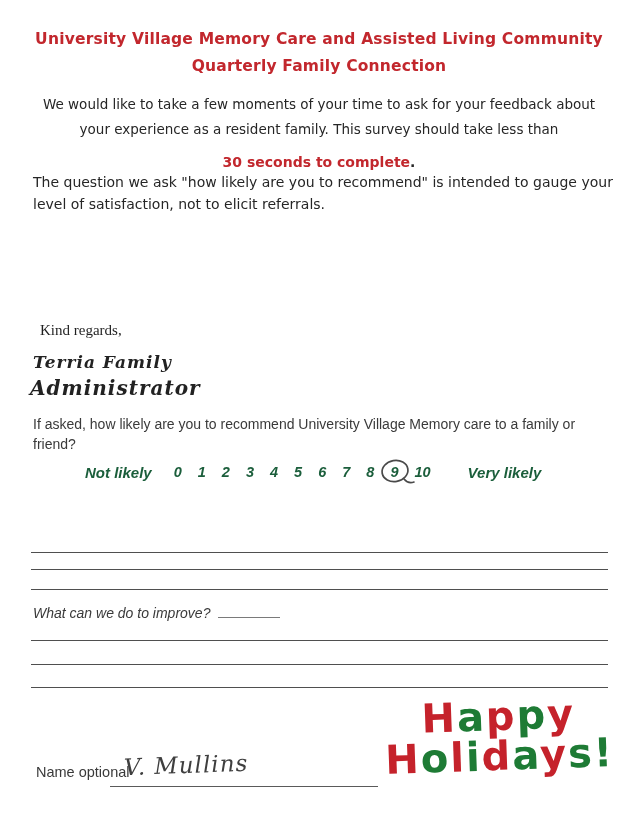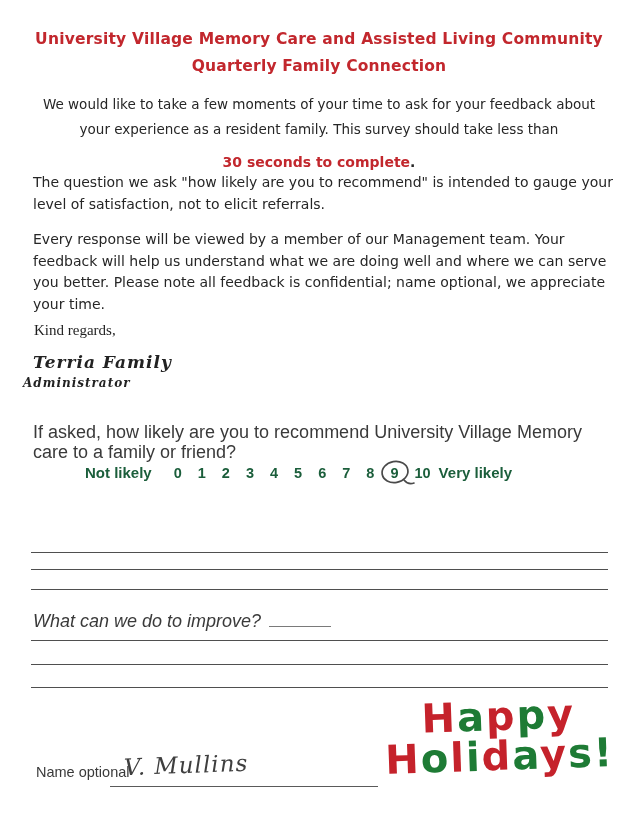--- a/index.html
+++ b/index.html
@@ -37,43 +37,44 @@
   }
   .deadline .period{color:#262626;}
 
   
   .para{
     position:absolute;left:33px;width:582px;
     font-size:14px;line-height:21.5px;color:#262626;
   }
   .p-gauge{top:172px;}
   .p-response{top:229px;}
-  .closing{position:absolute;top:322px;left:34px;font-size:15px;color:#1f1f1f;}
+  .closing{position:absolute;top:322px;left:40px;font-size:15px;color:#1f1f1f;}
   .sig-name{position:absolute;top:352px;left:33px;font-size:17px;}
-  .sig-title{position:absolute;top:376px;left:23px;font-size:12px;}
+  .sig-title{position:absolute;top:376px;left:30px;font-size:20px;}
 
   
-  .q{position:absolute;left:33px;font-size:18px;line-height:20px;margin-top:8px;}
+  .q{position:absolute;left:33px;font-size:14px;line-height:20px;}
   .q1{top:414px;width:565px;}
   .q2{top:503px;}
   .q3{top:603px;font-style:italic;}
   .short-blank{
     display:inline-block;width:62px;height:13px;
     border-bottom:1.5px solid #7a7a7a;margin-left:8px;vertical-align:baseline;
   }
 
   .rating{
     position:absolute;top:464px;left:85px;
-    display:flex;align-items:center;
+    display:flex;
     color:#1b5e3b;font-weight:bold;font-size:14.5px;
     font-family:"Liberation Sans", sans-serif;
+    font-style:italic;
   }
   .rating .edge-label{font-size:15px;}
   .rating .low{margin-right:14px;}
-  .rating .high{margin-left:0;}
+  .rating .high{margin-left:29px;}
   .rating .num{display:inline-block;text-align:center;margin:0 8px;}
   .circled{position:relative;}
   .circled svg{
     position:absolute;left:-11px;top:-7px;width:36px;height:32px;overflow:visible;
   }
 
   
   .rule{
     position:absolute;left:31px;width:577px;height:0;
     border-top:1.5px solid #4f4f4f;
@@ -114,21 +115,20 @@
 <body>
 
 <div class="page">
 
   <div class="title title1 comic">University Village Memory Care and Assisted Living Community</div>
   <div class="title title2 comic">Quarterly Family Connection</div>
   <div class="intro comic">We would like to take a few moments of your time to ask for your feedback about your experience as a resident family. This survey should take less than</div>
   <div class="deadline comic"><span>30 seconds to complete</span><span class="period">.</span></div>
 
   <div class="para p-gauge comic">The question we ask "how likely are you to recommend" is intended to gauge your level of satisfaction, not to elicit referrals.</div>
-  <div class="para p-response comic">Every response will be viewed by a member of our Management team. Your feedback will help us understand what we are doing well and where we can serve you better. Please note all feedback is confidential; name optional, we appreciate your time.</div>
   <div class="closing times">Kind regards,</div>
   <div class="sig-name script">Terria Family</div>
   <div class="sig-title script">Administrator</div>
 
   <div class="q q1 calibri">If asked, how likely are you to recommend University Village Memory care to a family or friend?</div>
 
   <div class="rating">
     <span class="edge-label low">Not likely</span>
     <span class="num">0</span>
     <span class="num">1</span>

